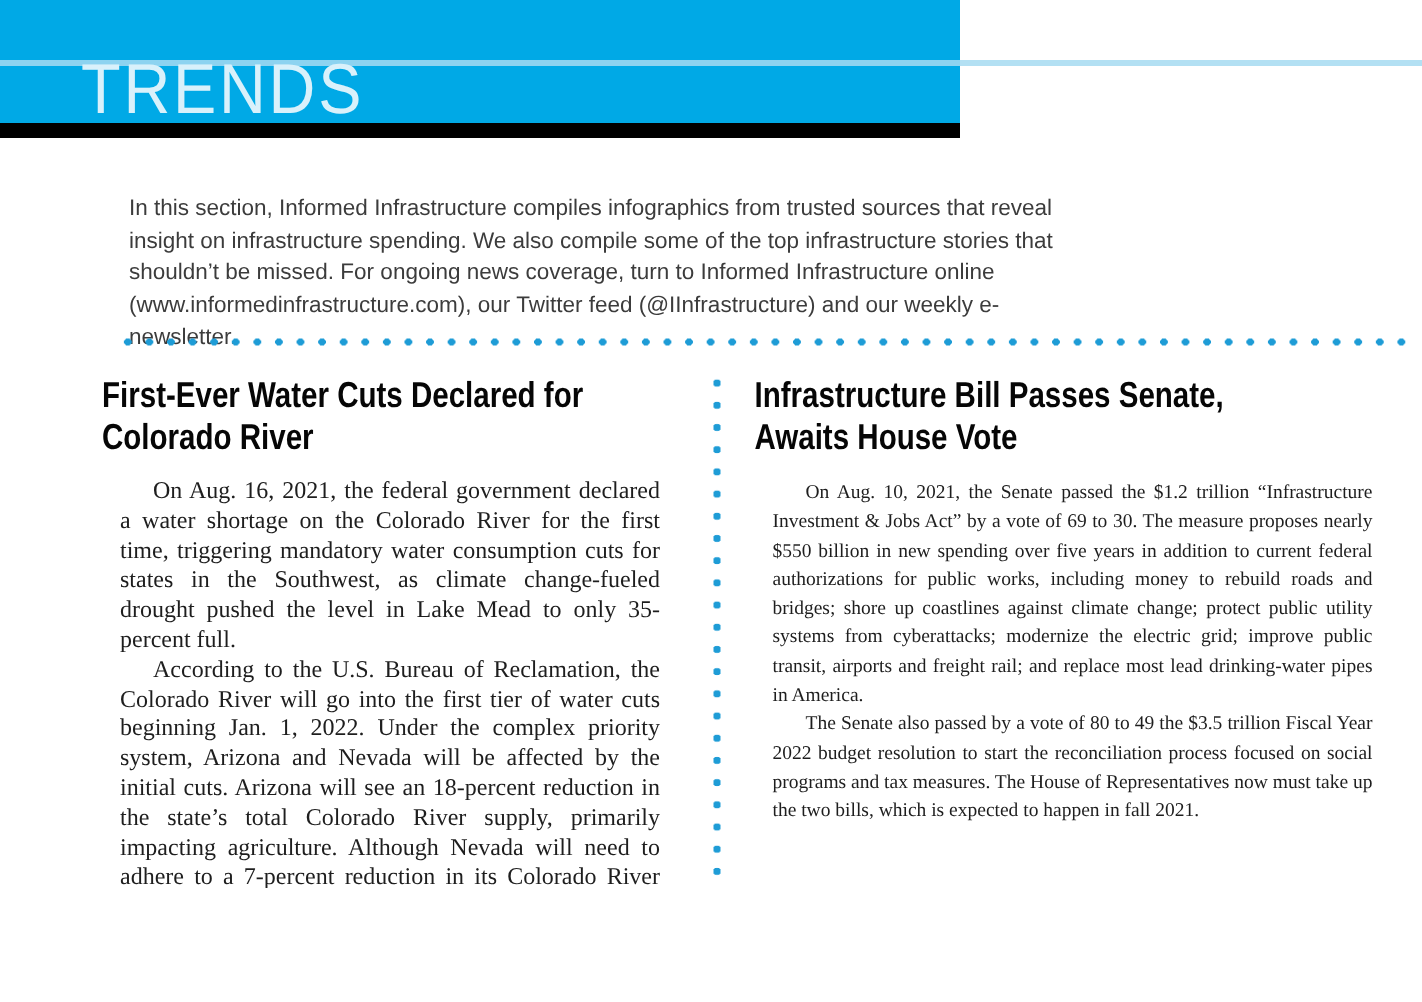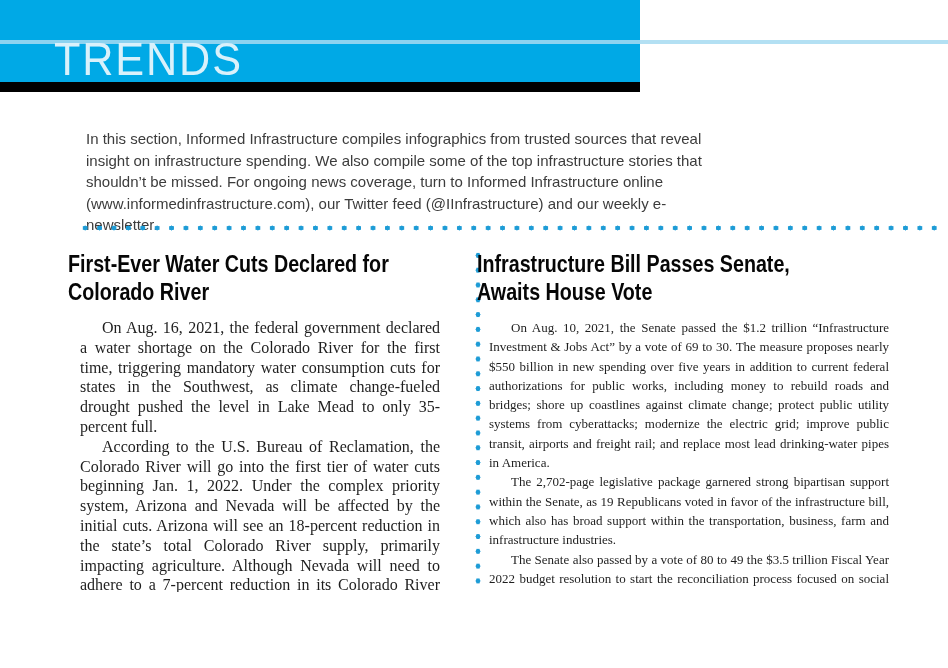--- a/index.html
+++ b/index.html
@@ -24,21 +24,21 @@
   .dotted-h{position:absolute;left:78px;top:225px;width:866px;height:6px;
             background-image:radial-gradient(circle,var(--dot,#1E9CD6) 2.4px,rgba(0,0,0,0) 2.6px);
             background-size:14.4px 6px;background-repeat:repeat-x;}
   .dotted-v{position:absolute;left:475px;top:248px;width:6px;height:420px;
             background-image:radial-gradient(circle,var(--dot,#1E9CD6) 2.4px,rgba(0,0,0,0) 2.6px);
             background-size:6px 14.8px;background-repeat:repeat-y;}
 
   
   .col{position:absolute;top:250px;}
   .col-left{left:68px;width:384px;}
-  .col-right{left:477px;width:424px;}
+  .col-right{left:503px;width:424px;}
   .headline{margin:0 0 13px 0;font-family:"Liberation Sans",sans-serif;font-weight:700;
             font-size:24px;line-height:27.5px;color:#060606;letter-spacing:0;
             transform:scaleX(.82);transform-origin:left top;white-space:nowrap;}
   .headline .tline{display:block;}
   .body-copy{margin:12px;font-family:Liberation Serif, serif;color:#1e1e1e;text-align:justify;}
   .body-copy p{margin:0;text-indent:22px;}
   .col-left  .body-copy{font-size:16px;line-height:19.8px;}
   .col-right .body-copy{font-size:13px;line-height:19.3px;}
 </style>
 </head>
@@ -68,18 +68,17 @@
     </div>
   </section>
 
   <section class="col col-right">
     <h2 class="headline">
       <span class="tline">Infrastructure Bill Passes Senate,</span>
       <span class="tline">Awaits House Vote</span>
     </h2>
     <div class="body-copy">
       <p>On Aug. 10, 2021, the Senate passed the $1.2 trillion “Infrastructure Investment &amp; Jobs Act” by a vote of 69 to 30. The measure proposes nearly $550 billion in new spending over five years in addition to current federal authorizations for public works, including money to rebuild roads and bridges; shore up coastlines against climate change; protect public utility systems from cyberattacks; modernize the electric grid; improve public transit, airports and freight rail; and replace most lead drinking-water pipes in America.</p>
-      <p>The 2,702-page legislative package garnered strong bipartisan support within the Senate, as 19 Republicans voted in favor of the infrastructure bill, which also has broad support within the transportation, business, farm and infrastructure industries.</p>
       <p>The Senate also passed by a vote of 80 to 49 the $3.5 trillion Fiscal Year 2022 budget resolution to start the reconciliation process focused on social programs and tax measures. The House of Representatives now must take up the two bills, which is expected to happen in fall 2021.</p>
     </div>
   </section>
 
 </div>
 
 </body></html>

